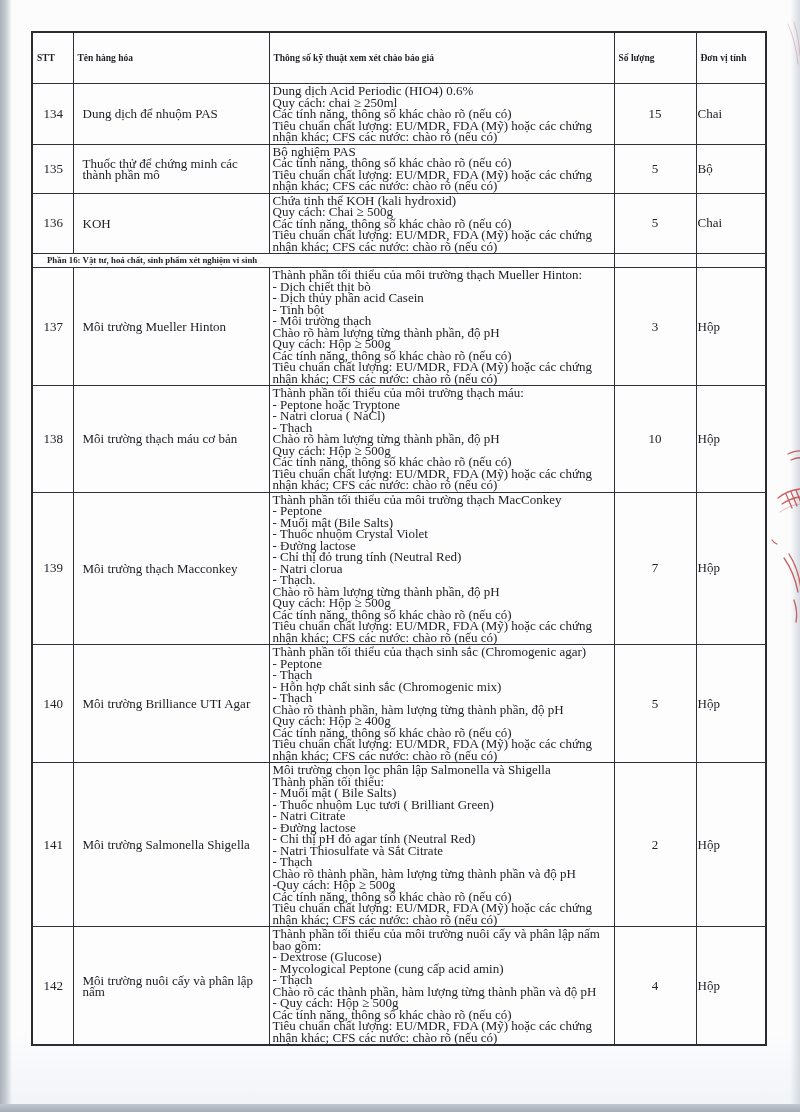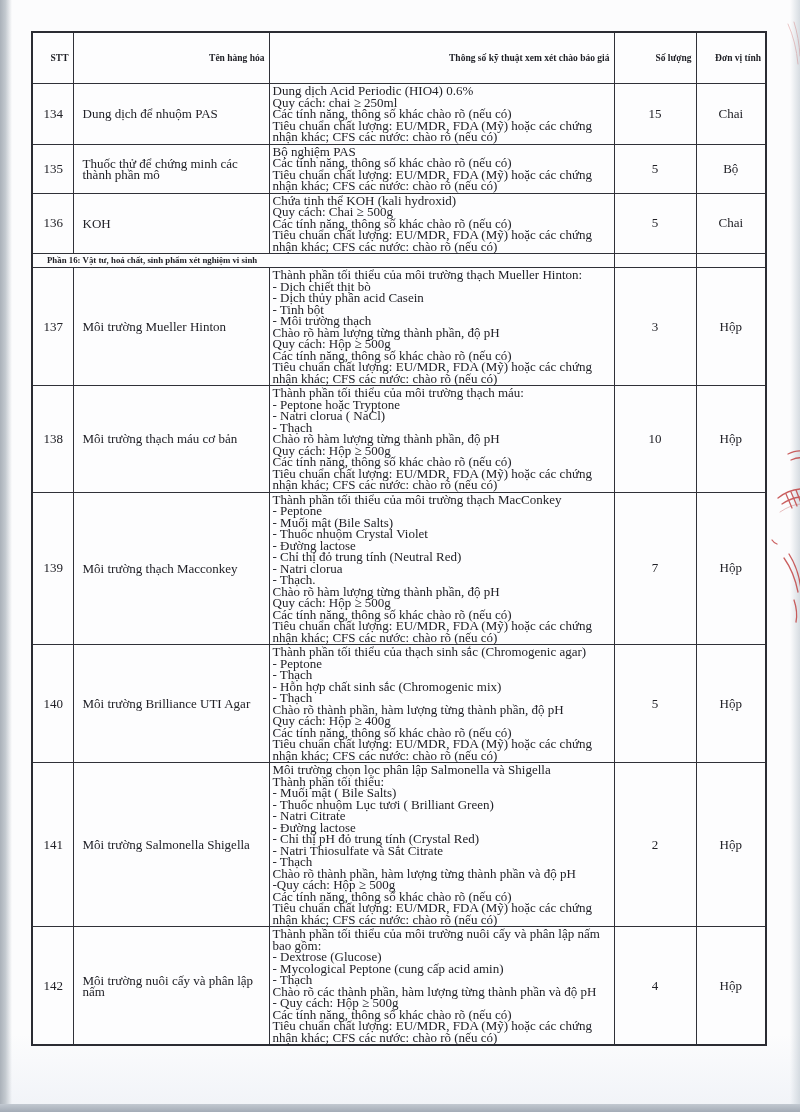--- a/index.html
+++ b/index.html
@@ -37,29 +37,29 @@
     border:1px solid #303138;
     overflow:hidden;
   }
   table.doc{border:2px solid #2b2c33;}
   col.c-stt{width:41px;}
   col.c-name{width:196px;}
   col.c-spec{width:345px;}
   col.c-qty{width:82px;}
   col.c-unit{width:70px;}
   th{
-    height:50px;font-size:9.5px;font-weight:bold;text-align:right;
+    height:50px;font-size:9.5px;font-weight:bold;text-align:left;
     vertical-align:middle;padding:0 4px;color:#1d1e24;
   }
   td{font-size:13px;vertical-align:middle;}
   td.stt{padding:0 1px 0 2px;text-align:center;}
   td.name{padding:1px 9px;line-height:11px;}
   td.specs{padding:1px 2px 1px 3px;vertical-align:top;line-height:11.5px;}
   td.qty{text-align:center;font-family:Liberation Serif, serif;}
-  td.unit{text-align:center;}
+  td.unit{}
   tr.section-row td{
     font-weight:bold;font-size:8.8px;height:13px;padding:0 14px;line-height:13px;
     white-space:nowrap;
   }
   .spec-line{min-height:11.5px;}
   
   .stamp-svg{position:absolute;z-index:5;}
 </style>
 </head>
 <body>
@@ -226,21 +226,21 @@
       <tr>
         <td class="stt">141</td>
         <td class="name">Môi trường Salmonella Shigella</td>
         <td class="specs">
           <div class="spec-line">Môi trường chọn lọc phân lập Salmonella và Shigella</div>
           <div class="spec-line">Thành phần tối thiểu:</div>
           <div class="spec-line">- Muối mật ( Bile Salts)</div>
           <div class="spec-line">- Thuốc nhuộm Lục tươi ( Brilliant Green)</div>
           <div class="spec-line">- Natri Citrate</div>
           <div class="spec-line">- Đường lactose</div>
-          <div class="spec-line">- Chỉ thị pH đỏ trung tính (Crystal Red)</div>
+          <div class="spec-line">- Chỉ thị pH đỏ agar tính (Neutral Red)</div>
           <div class="spec-line">- Natri Thiosulfate và Sắt Citrate</div>
           <div class="spec-line">- Thạch</div>
           <div class="spec-line">Chào rõ thành phần, hàm lượng từng thành phần và độ pH</div>
           <div class="spec-line">-Quy cách: Hộp ≥ 500g</div>
           <div class="spec-line">Các tính năng, thông số khác chào rõ (nếu có)</div>
           <div class="spec-line">Tiêu chuẩn chất lượng: EU/MDR, FDA (Mỹ) hoặc các chứng nhận khác; CFS các nước: chào rõ (nếu có)</div>
         </td>
         <td class="qty">2</td>
         <td class="unit">Hộp</td>
       </tr>

